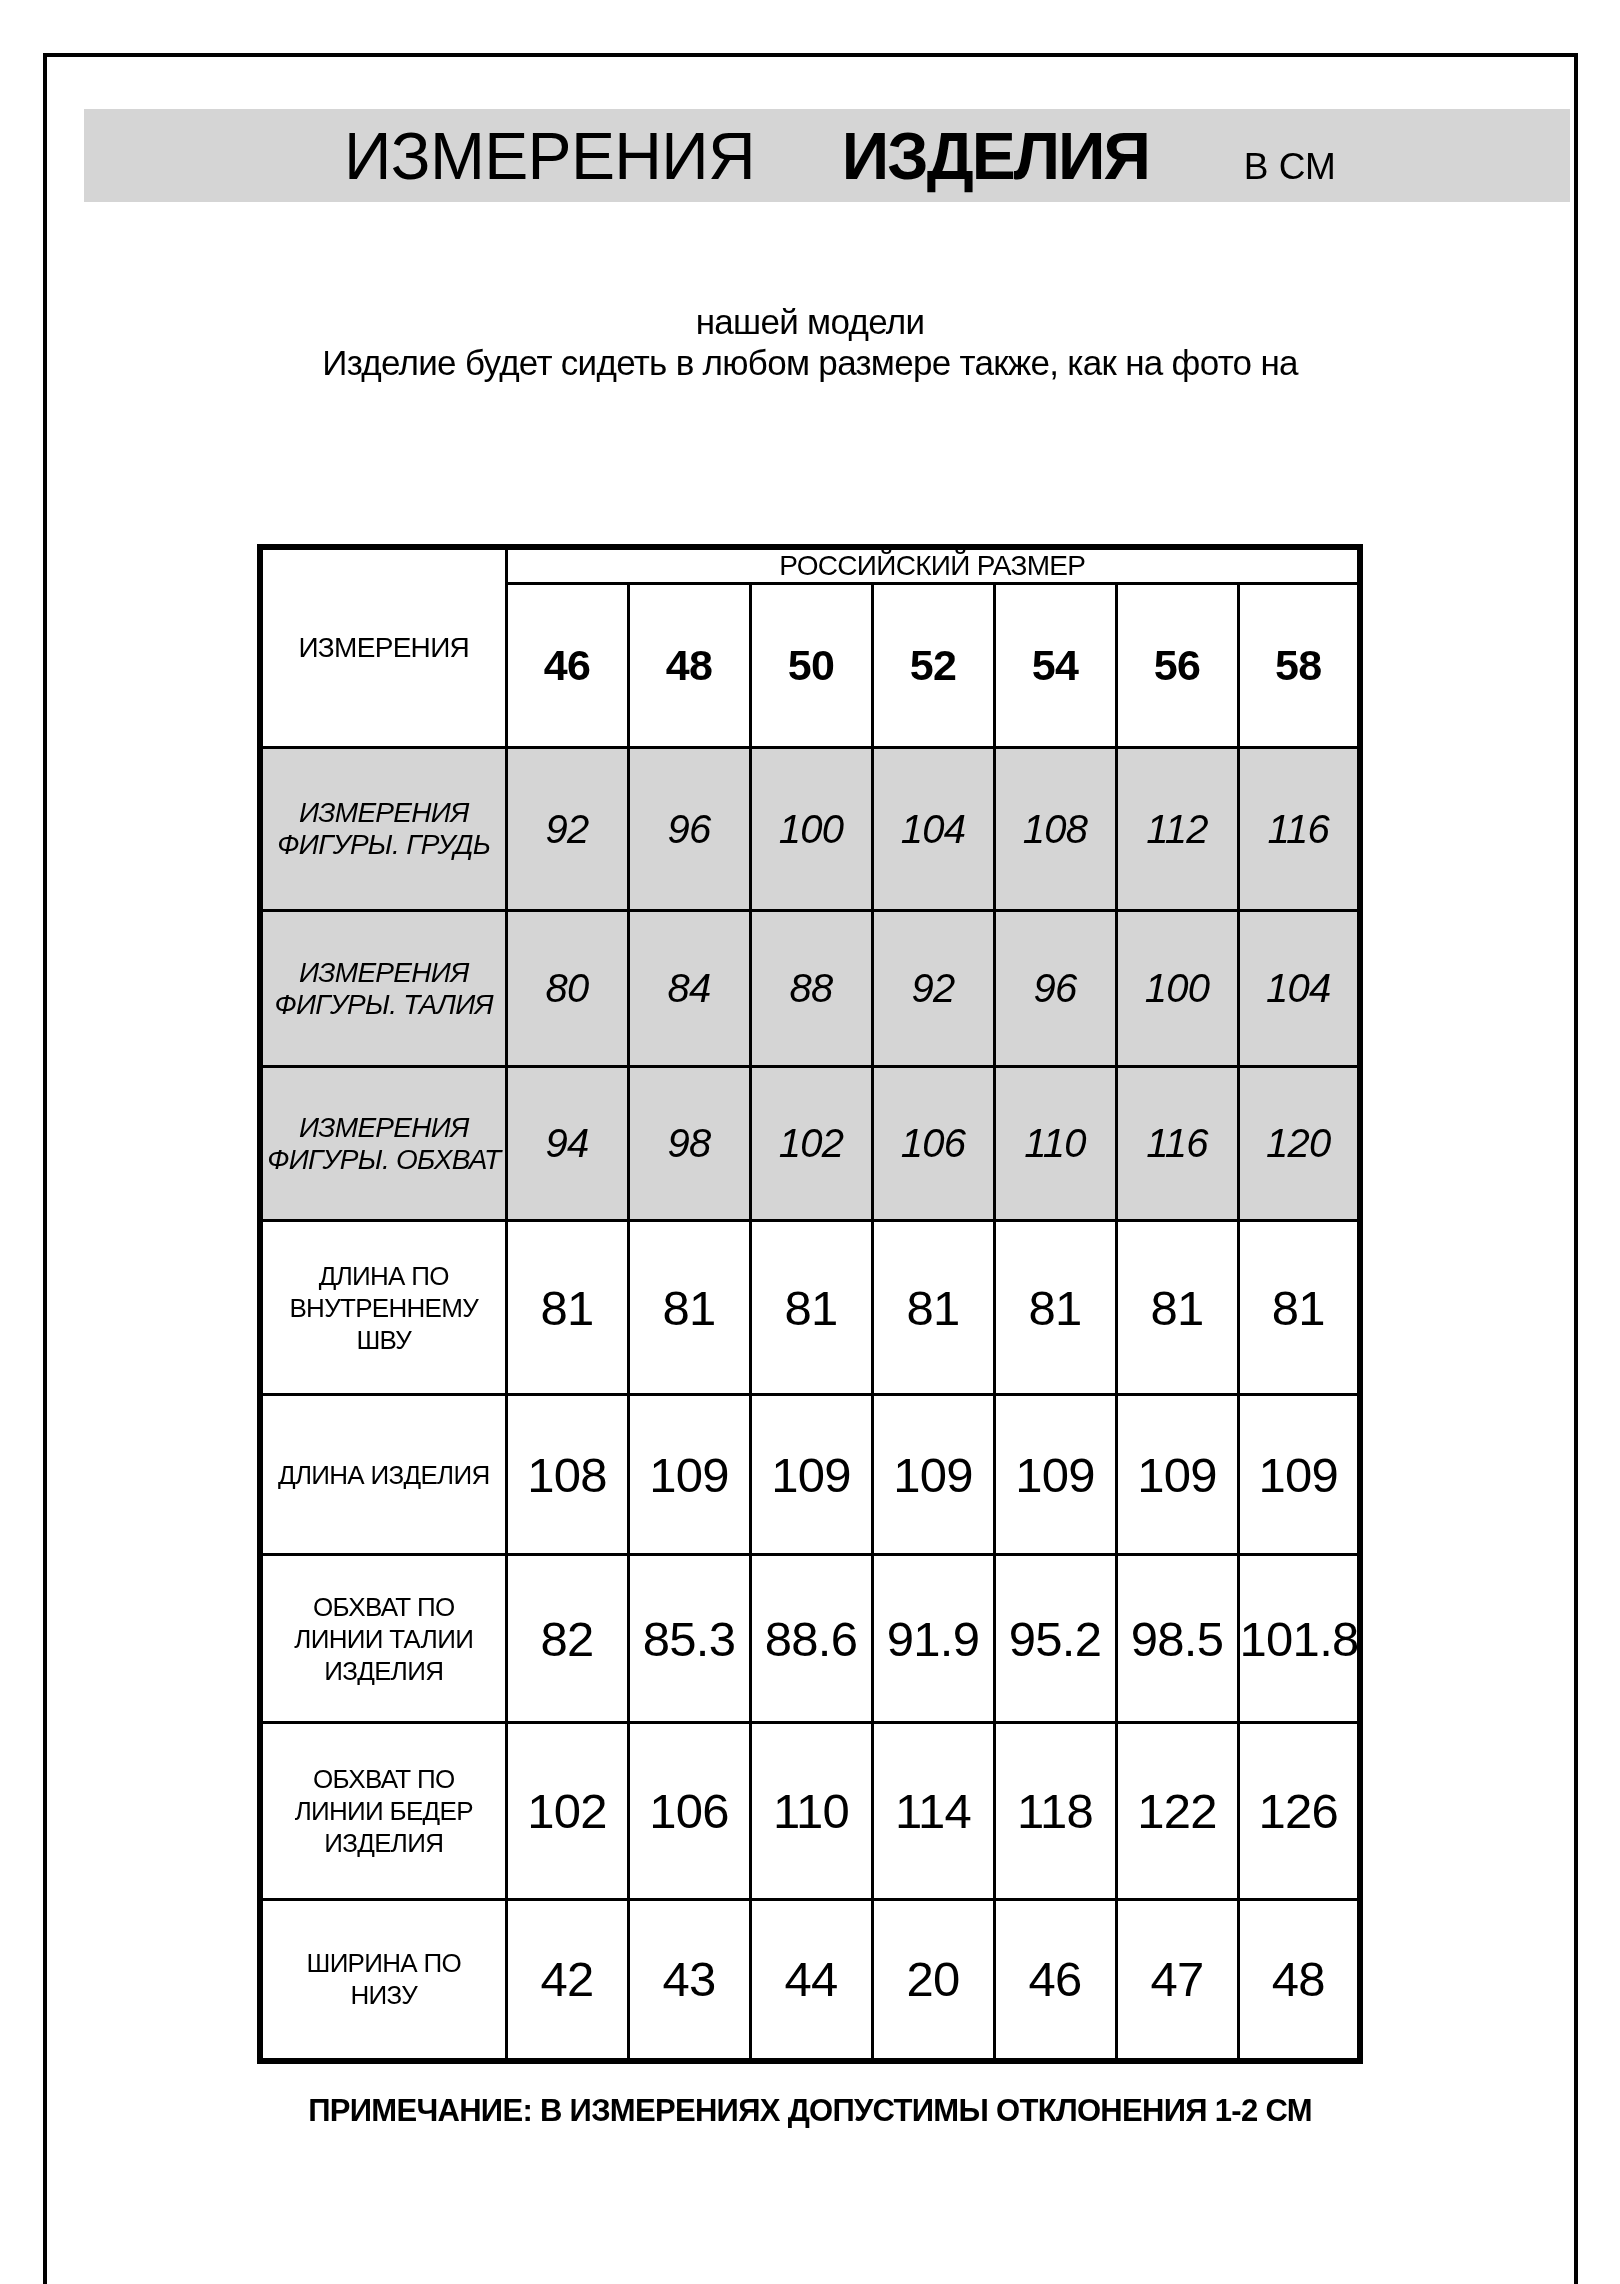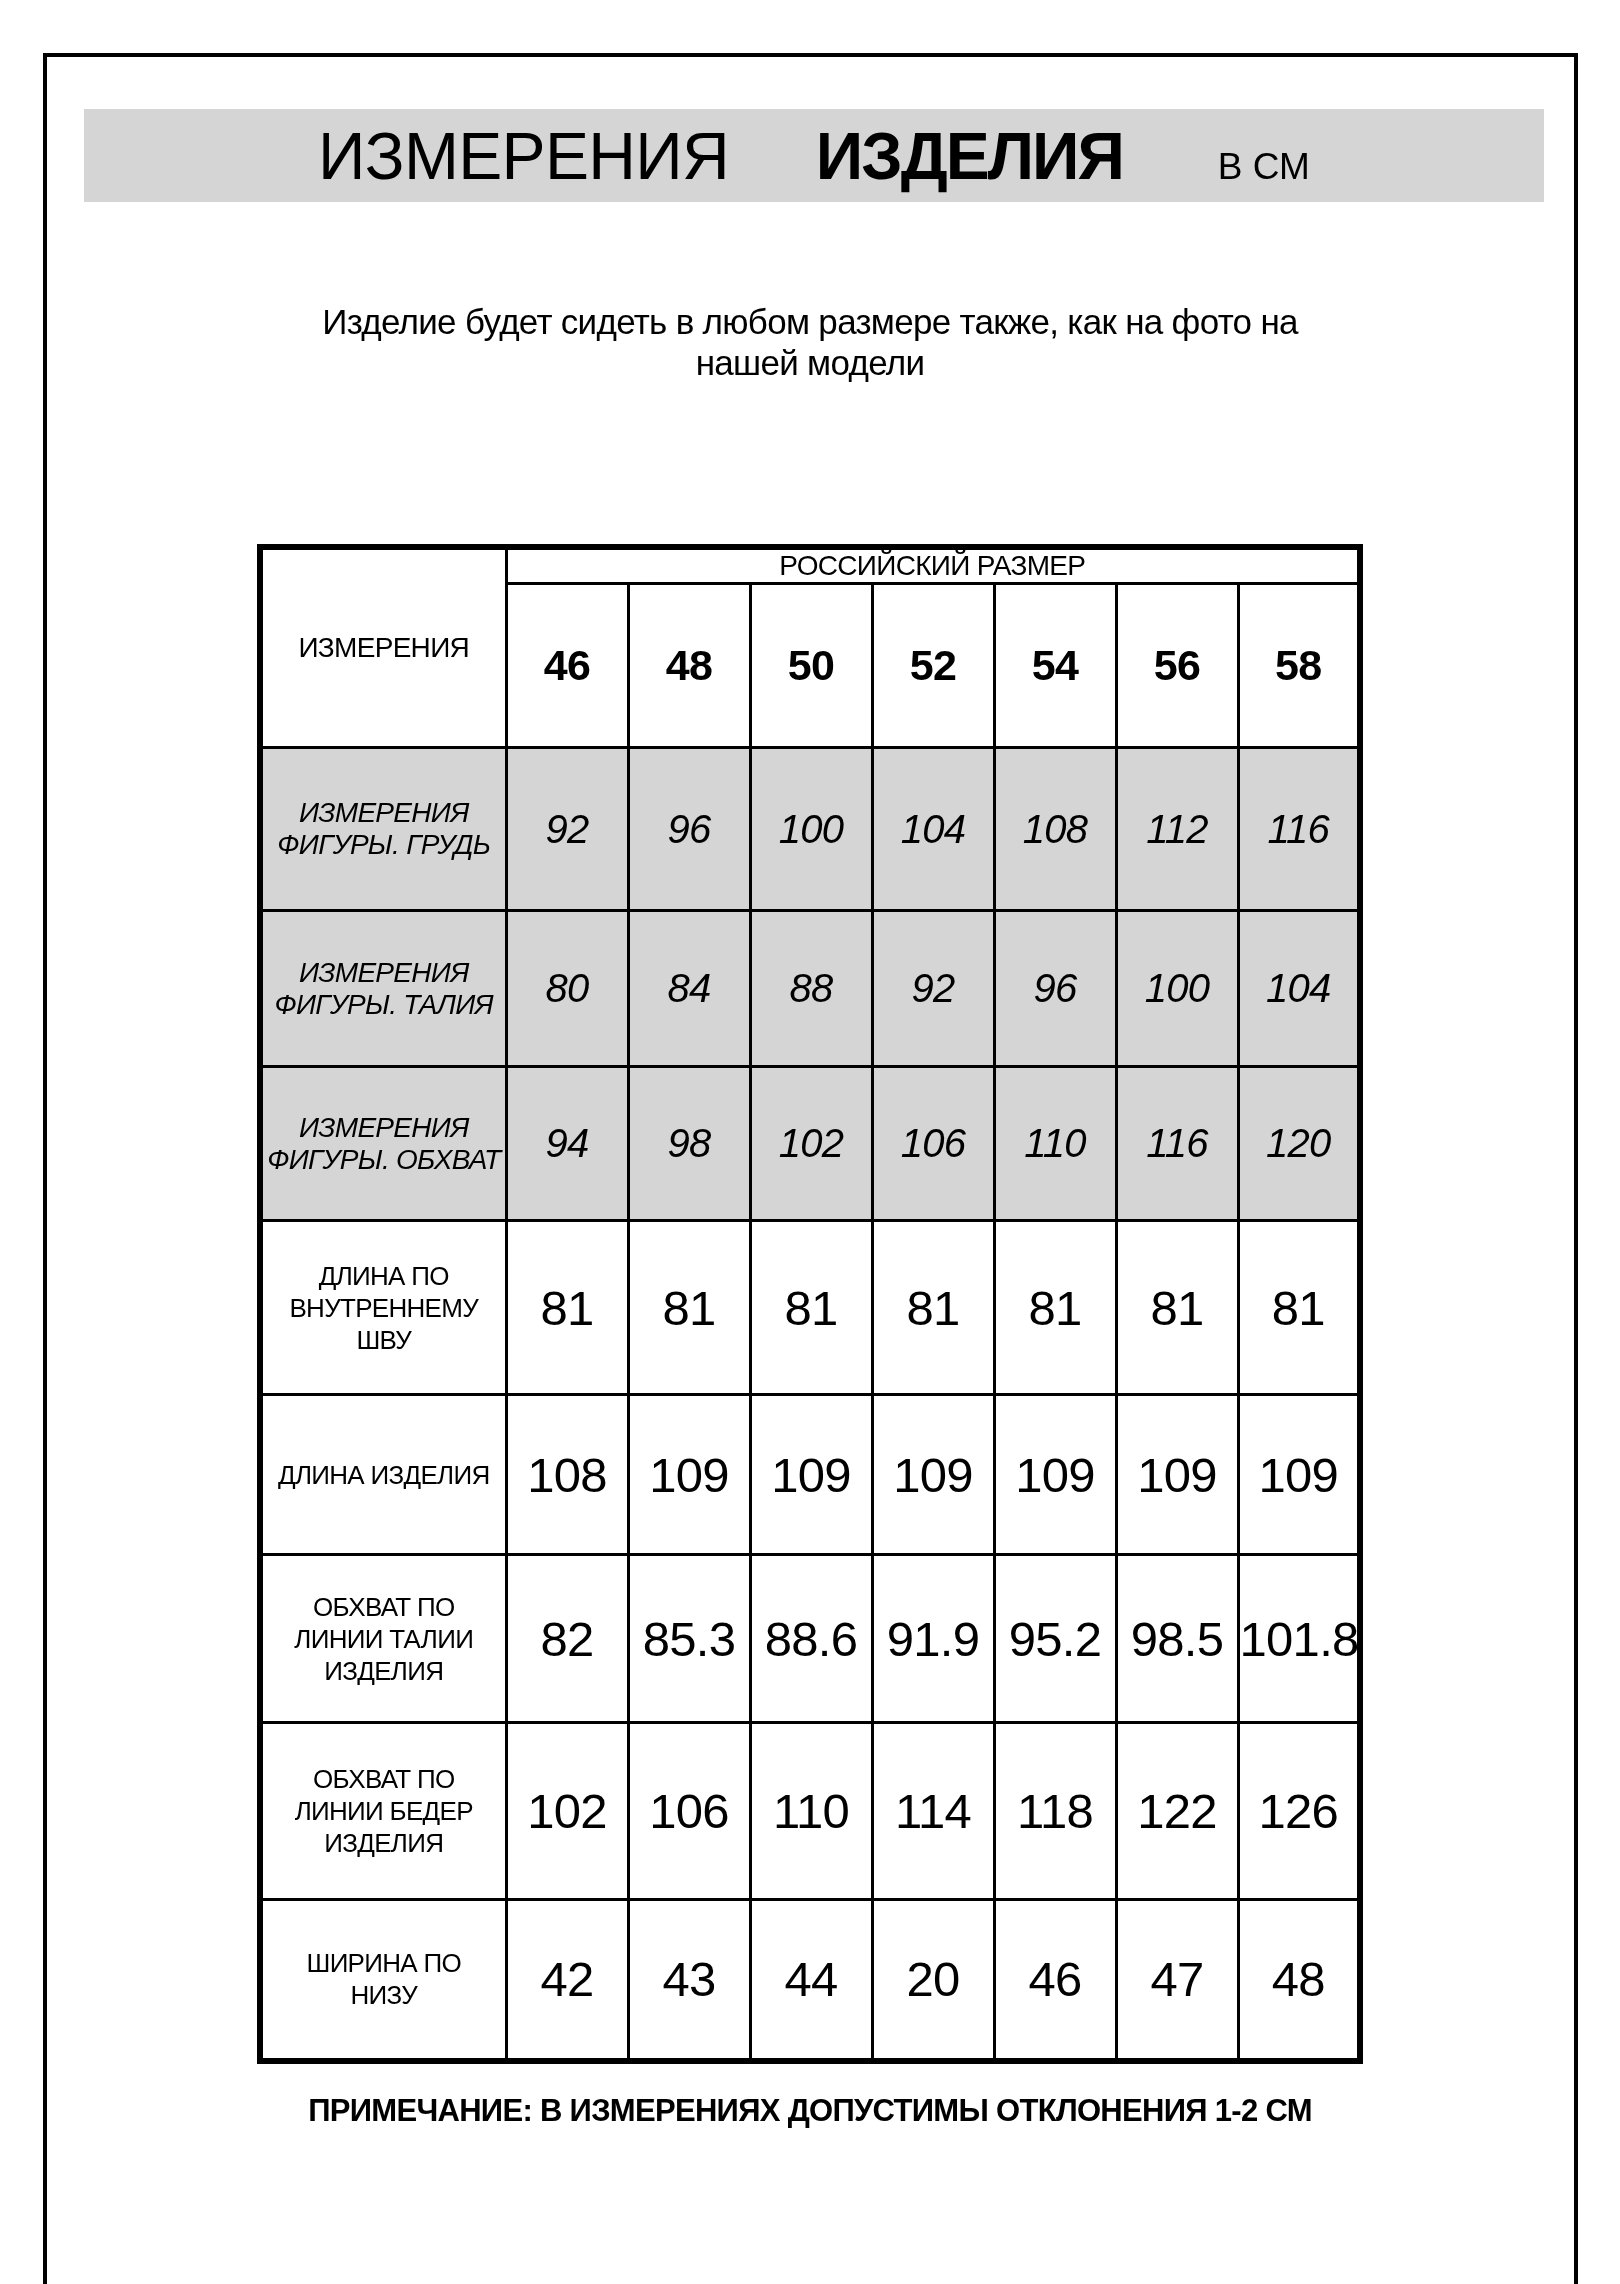--- a/index.html
+++ b/index.html
@@ -13,21 +13,21 @@
   }
   
   #frame{
     position:absolute;left:43px;top:53px;width:1535px;height:2231px;
     border:4.6px solid #000;border-bottom:none;box-sizing:border-box;
   }
   
   #title-band{
     position:absolute;left:84px;top:109px;width:1460px;height:93px;
     background:#d5d5d5;
-    display:flex;justify-content:center;align-items:center;
+    display:flex;justify-content:center;align-items:center;padding-left:26px;
   }
   #title-line{white-space:nowrap;}
   .title-word{font-size:66px;letter-spacing:-0.7px;}
   .title-word.bold{font-weight:bold;margin-left:84px;letter-spacing:-2px;}
   .title-unit{font-size:37px;margin-left:92px;letter-spacing:0;}
   #product-code{
     position:absolute;left:0;right:0;top:231px;
     text-align:center;font-size:49px;letter-spacing:-0.7px;
   }
   #description{
@@ -79,22 +79,22 @@
   <div id="title-band">
     <div id="title-line">
       <span class="title-word">ИЗМЕРЕНИЯ</span>
       <span class="title-word bold">ИЗДЕЛИЯ</span>
       <span class="title-unit">В СМ</span>
     </div>
   </div>
 
 
   <div id="description">
+    <div>нашей модели</div>
     <div>Изделие будет сидеть в любом размере также, как на фото на</div>
-    <div>нашей модели</div>
   </div>
 
   <table id="size-table">
     <colgroup>
       <col style="width:246px">
       <col style="width:122px">
         <col style="width:122px">
         <col style="width:122px">
         <col style="width:122px">
         <col style="width:122px">

